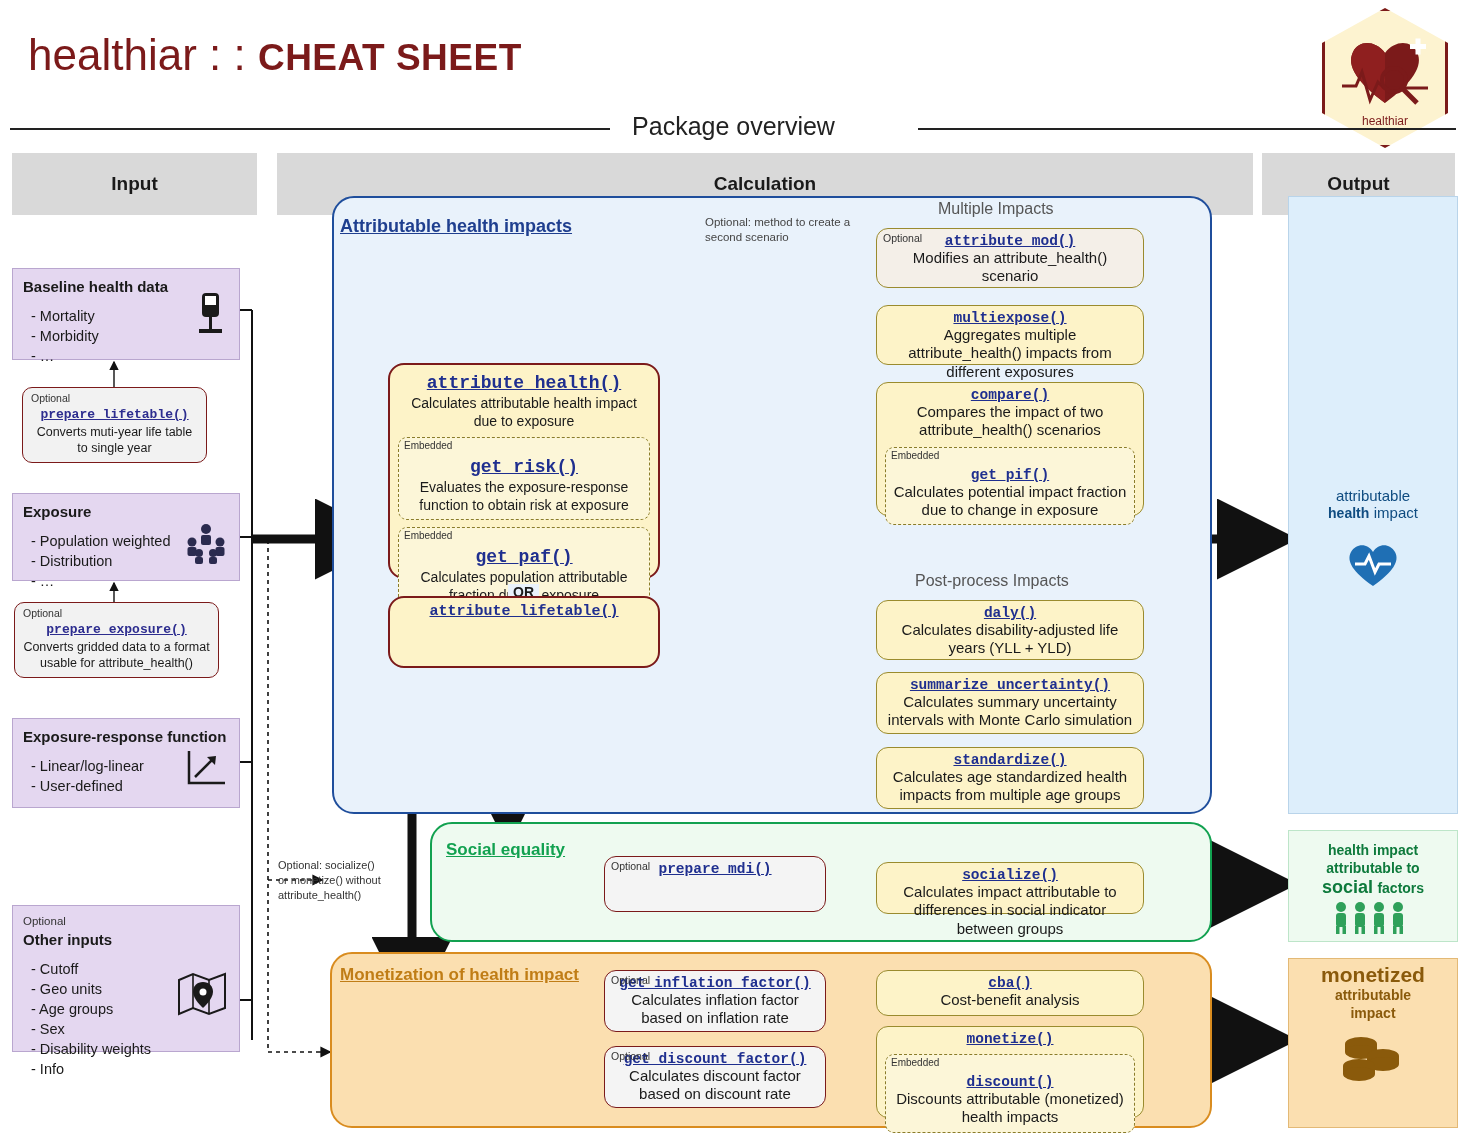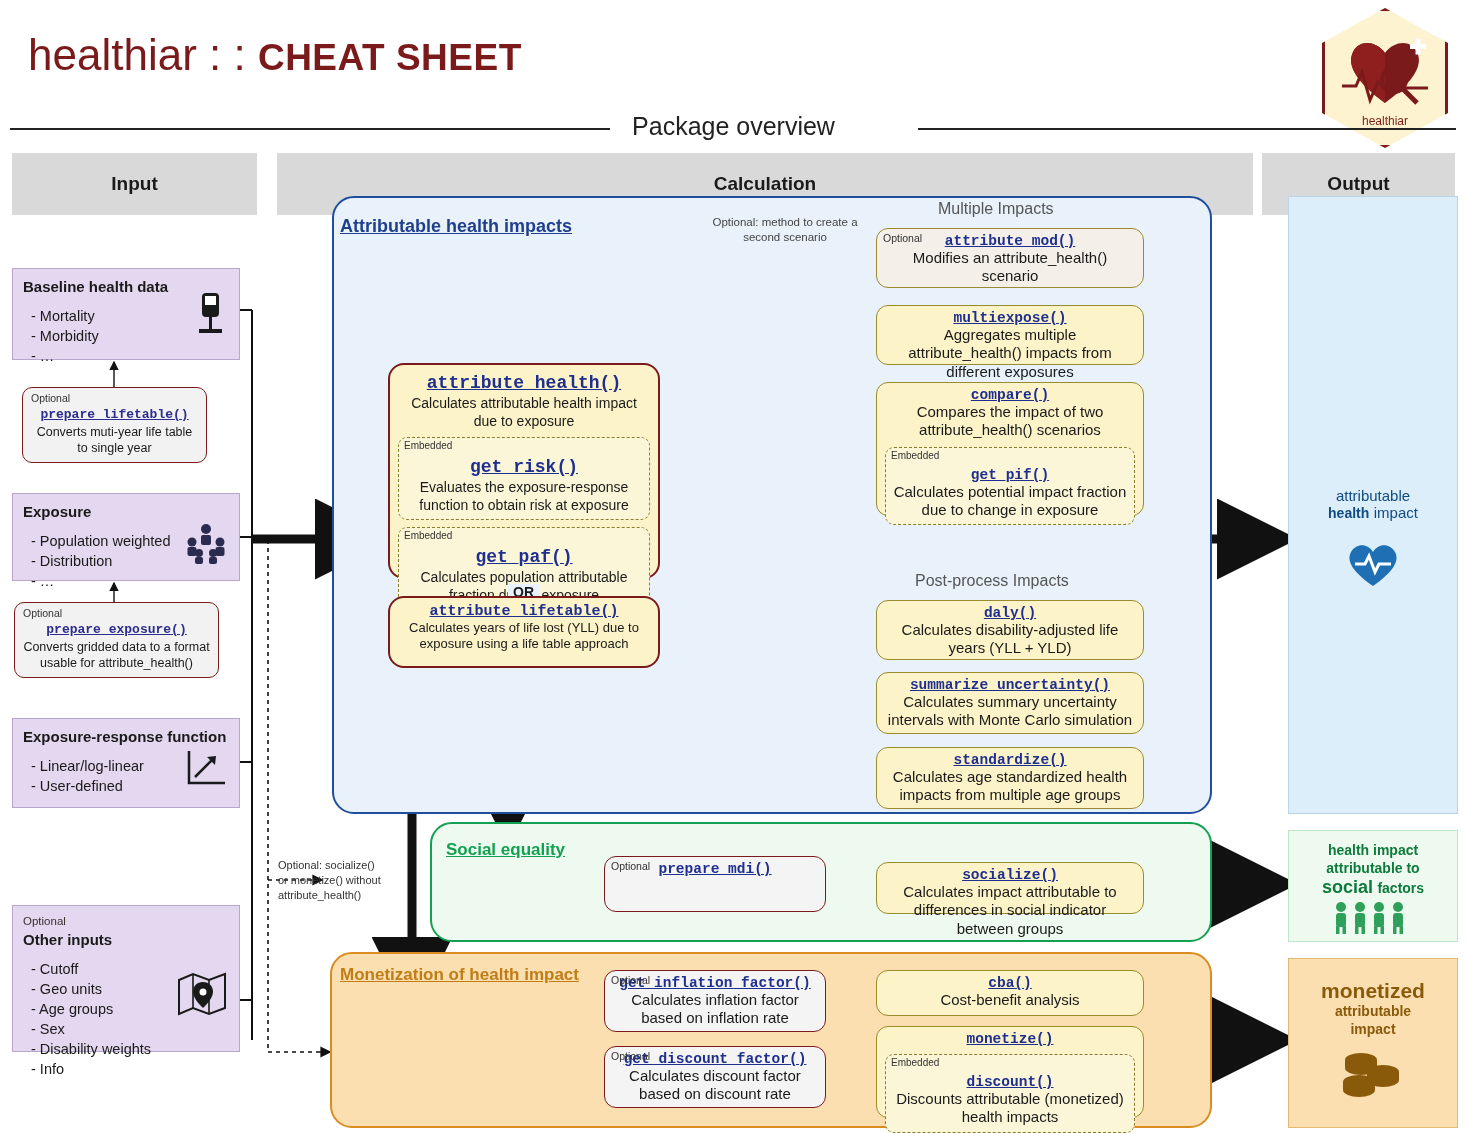--- a/index.html
+++ b/index.html
@@ -110,21 +110,21 @@
     background:#fdf3c8; border:2px solid #7b1a1a; border-radius:16px;
     padding:5px 8px; text-align:center;
   }
   #box-alt .fnname { font-size:15px; }
   #box-alt .desc { font-size:13px; line-height:1.22; }
 
   
   .grouplabel { font-size:16px; color:#555; }
   #lbl-multi { left:938px; top:200px; }
   #lbl-post { left:915px; top:572px; }
-  #lbl-optional-scenario { left:705px; top:215px; font-size:11.5px; color:#444; line-height:1.3; width:160px;text-align:center;}
+  #lbl-optional-scenario { left:705px; top:215px; font-size:11.5px; color:#444; line-height:1.3; width:160px;}
 
   
   .card {
     background:#fdf3c8; border:1.5px solid #9a8b2e; border-radius:12px;
     text-align:center; padding:4px 8px; position:absolute;
   }
   .card .fnname { font-size:14.5px; }
   .card .desc { font-size:15px; line-height:1.22; }
   .card .opt-tag { position:absolute; left:6px; top:3px; font-size:10.5px; color:#333; }
 
@@ -162,21 +162,21 @@
     left:1288px; top:196px; width:170px; height:618px;
     background:#ddeefb; border:1px solid #b9d4ea;
     text-align:center; padding-top:290px;
   }
   #out-social {
     left:1288px; top:830px; width:170px; height:112px;
     background:#eefaf0; border:1px solid #bde5c9; text-align:center; padding-top:10px;
   }
   #out-mon {
     left:1288px; top:958px; width:170px; height:170px;
-    background:#fbdfb0; border:1px solid #e3b976; text-align:center; padding-top:20px;
+    background:#fbdfb0; border:1px solid #e3b976; text-align:center; padding-top:4px;
   }
   .out-t1 { font-size:15px; color:#0f4c81; }
   .out-t2 { font-size:14px; font-weight:bold; color:#0f4c81; }
   .out-s1 { font-size:14px; font-weight:bold; color:#0e7a3c; line-height:1.3; }
   .out-s2 { font-size:18px; font-weight:bold; color:#0e7a3c; }
   .out-m1 { font-size:21px; font-weight:bold; color:#8a5a0b; }
   .out-m2 { font-size:14px; font-weight:bold; color:#8a5a0b; line-height:1.25; }
 
   
   #note-optional { left:278px; top:858px; width:105px; font-size:11px; color:#333; line-height:1.35; }
@@ -376,21 +376,20 @@
     <span class="tag">Embedded</span>
     <div class="fnname">get_paf()</div>
     <div class="desc">Calculates population attributable fraction due to exposure</div>
   </div>
 </div>
 
 <div class="abs" id="or-label">OR</div>
 
 <div class="abs" id="box-alt">
   <div class="fnname">attribute_lifetable()</div>
-  <div class="desc">Calculates years of life lost (YLL) due to exposure using a life table approach</div>
 </div>
 
 <div class="card" id="card-attrmod">
   <span class="opt-tag">Optional</span>
   <div class="fnname">attribute_mod()</div>
   <div class="desc">Modifies an attribute_health() scenario</div>
 </div>
 
 <div class="card" id="card-multiexpose">
   <div class="fnname">multiexpose()</div>

